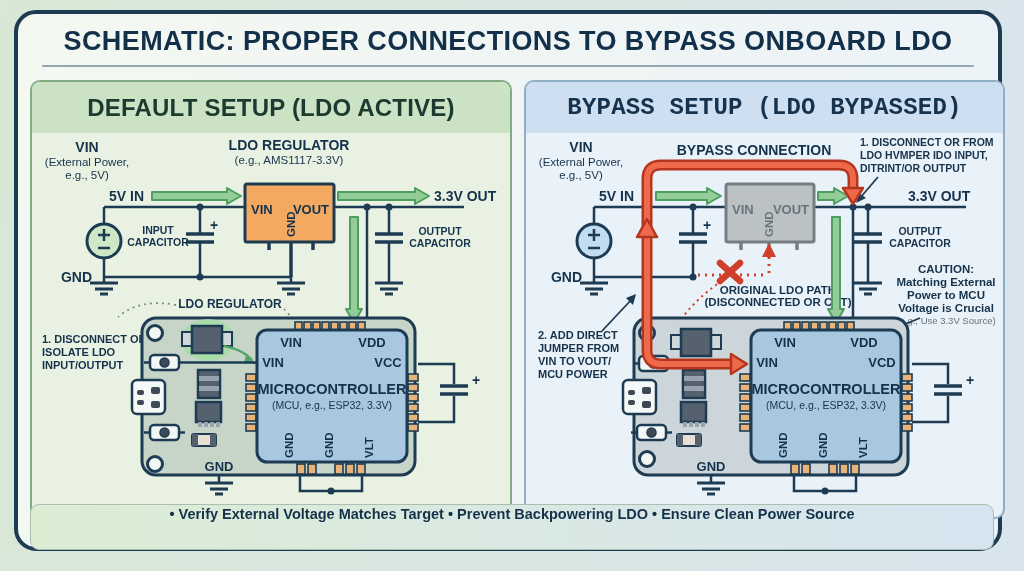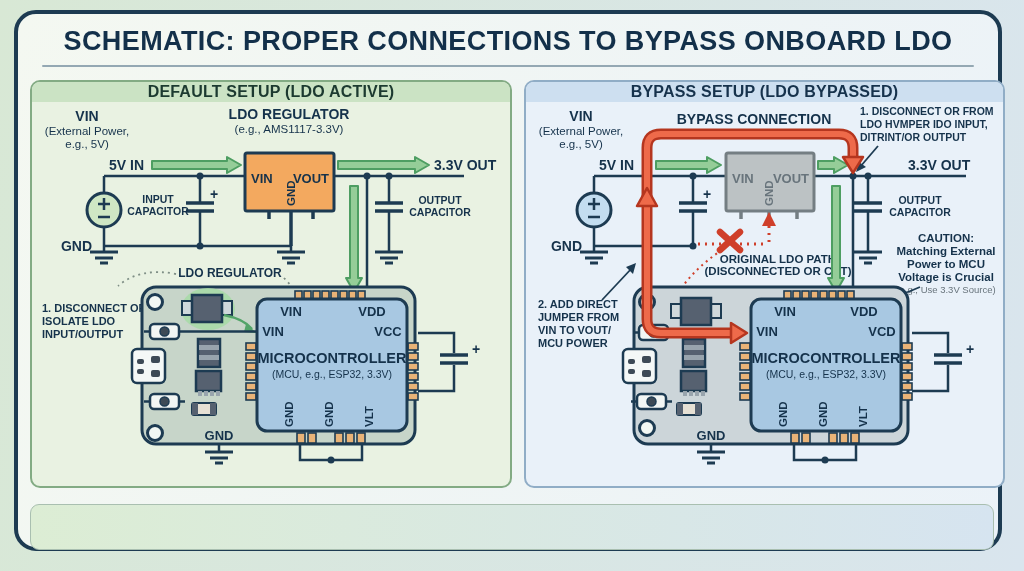--- a/index.html
+++ b/index.html
@@ -16,25 +16,25 @@
   .title{
     margin-top:12px;text-align:center;font-weight:bold;font-size:27px;
     letter-spacing:.4px;color:#13304a;
   }
   .divider{height:2px;background:#94a8b3;margin:8px 24px 0 24px;border-radius:2px;}
   .panels{position:absolute;top:66px;left:12px;display:flex;gap:12px;}
   .panel{width:478px;border-radius:10px;overflow:hidden;}
   .panel.left{border:2px solid #83ab84;background:#e9f2e2;}
   .panel.right{width:477px;border:2px solid #90adc6;background:#e9f1f9;}
   .panel-header{
-    height:20px;display:flex;align-items:center;justify-content:center;
-    font-weight:bold;font-size:16px;letter-spacing:.2px;
+    height:51px;display:flex;align-items:center;justify-content:center;
+    font-weight:bold;font-size:24px;letter-spacing:.2px;
   }
   .panel.left .panel-header{background:#cbe3c4;color:#1c3a30;}
-  .panel.right .panel-header{background:#cddff0;color:#16324c;}
+  .panel.right .panel-header{background:#cddff0;color:#16324c;font-family:Liberation Mono, monospace;}
   svg{display:block;}
   svg text{font-family:"Liberation Sans",sans-serif;fill:#15324b;font-weight:bold;}
   svg text.tn{font-weight:normal;}
   svg text.tg{fill:#68747c;}
   .footer{
     position:absolute;left:12px;top:490px;width:962px;height:44px;
     border:1.5px solid #a9bfb0;border-radius:9px;
     background:linear-gradient(90deg,#dcedd4 0%,#d6e4f0 100%);
     text-align:center;color:#15324b;
   }
@@ -428,14 +428,15 @@
           <path d="M 207 231 L 135 231 Q 121 231 121 217 L 121 46 Q 121 32 135 32 L 313 32 Q 327 32 327 46 L 327 57" stroke="#ee6a4a" stroke-width="6"></path>
           <polygon points="205,221 205,241 221,231" fill="#ee6a4a" stroke="#b5361f" stroke-width="2.5"></polygon>
           <polygon points="317,55 337,55 327,71" fill="#ee6a4a" stroke="#b5361f" stroke-width="2.5"></polygon>
           <polygon points="111,104 131,104 121,86" fill="#ee6a4a" stroke="#b5361f" stroke-width="2.5"></polygon>
         </g>
       </svg>
     </section>
   </div>
 
   <div class="footer">
+    <div class="f2">• Verify External Voltage Matches Target • Prevent Backpowering LDO • Ensure Clean Power Source</div>
   </div>
 </div>
 
 </body></html>

